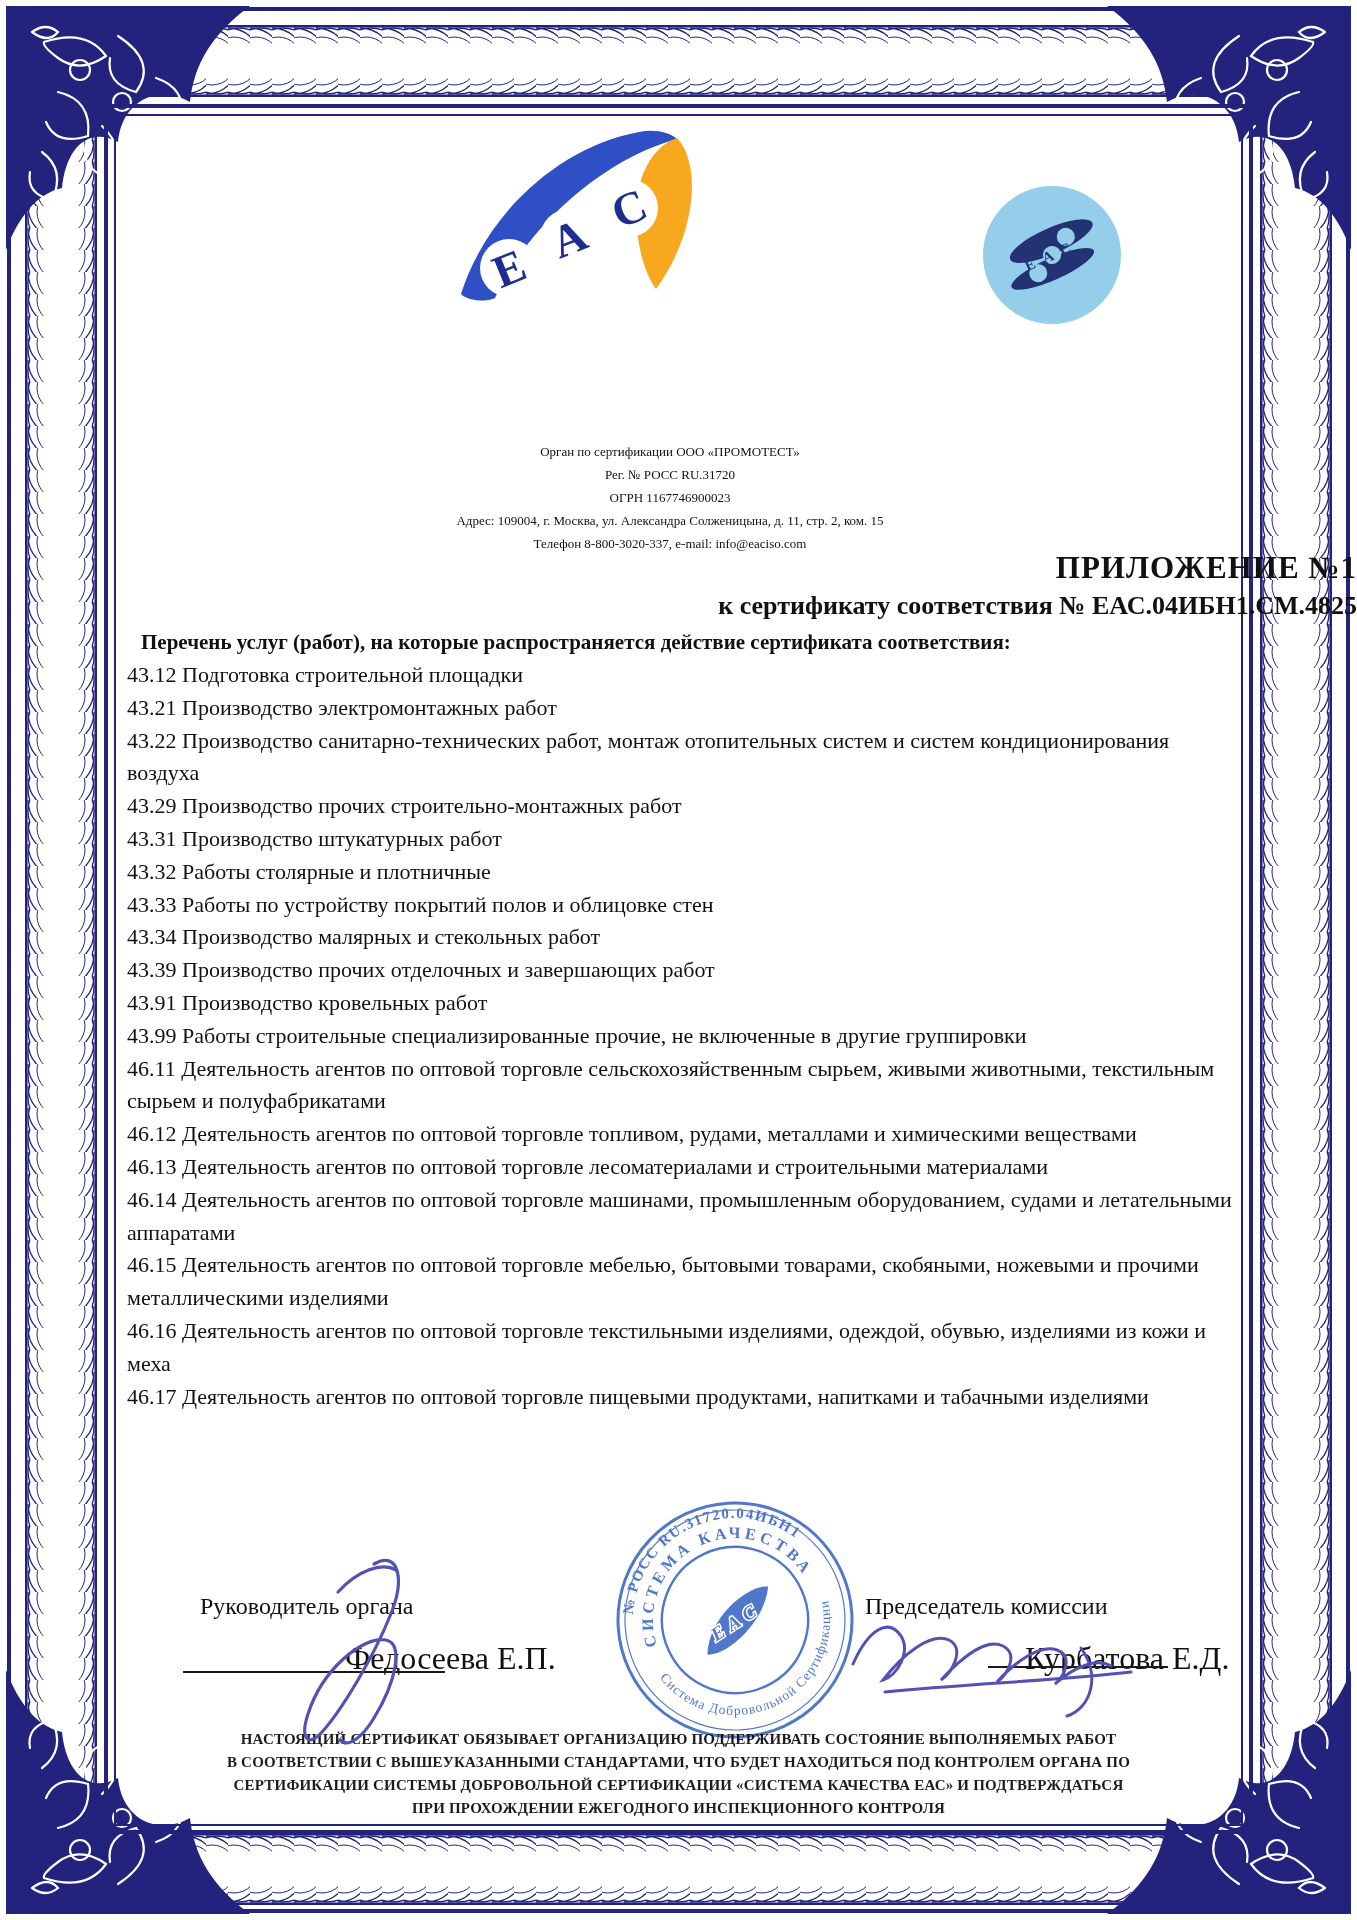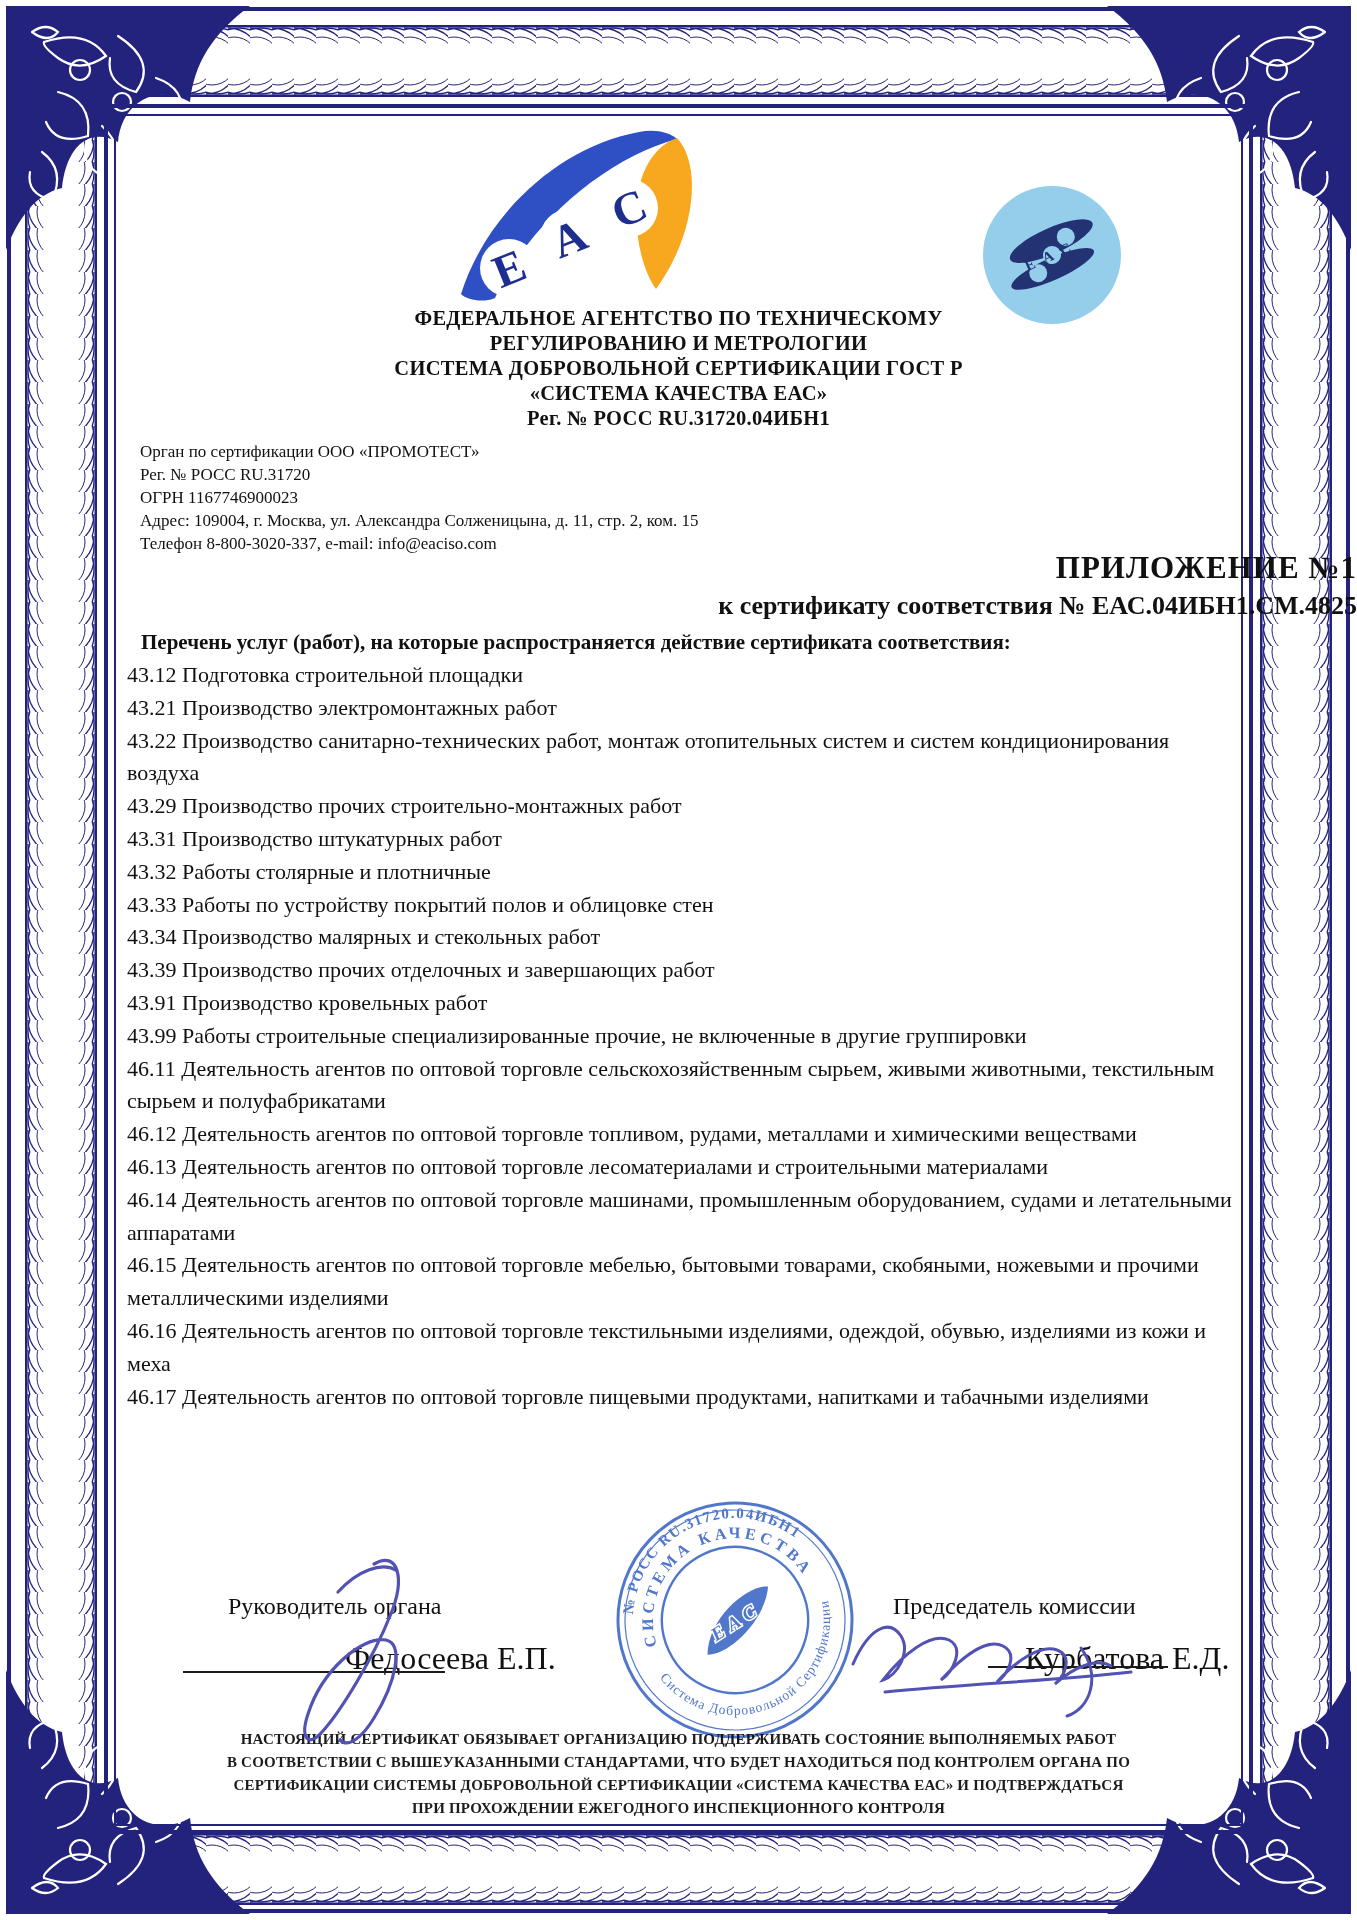--- a/index.html
+++ b/index.html
@@ -17,27 +17,27 @@
   .corner-tl{top:6px;left:6px;}
   .corner-tr{top:6px;right:6px;transform:scaleX(-1);}
   .corner-bl{bottom:6px;left:6px;transform:scaleY(-1);}
   .corner-br{bottom:6px;right:6px;transform:scale(-1,-1);}
   .inframe1{position:absolute;top:104px;left:104px;right:104px;bottom:86px;border:4px solid #23237e;z-index:2;}
   .inframe2{position:absolute;top:114px;left:114px;right:114px;bottom:94px;border:2px solid #23237e;z-index:2;}
   
   .content-z{z-index:3;}
   .header-block{left:150px;right:150px;top:306px;text-align:center;font-weight:bold;
                 font-size:20.5px;line-height:25px;letter-spacing:.3px;}
-  .org-block{left:140px;right:150px;top:440px;text-align:left;font-size:17px;line-height:23px;}
+  .org-block{left:133px;right:150px;top:440px;text-align:center;font-size:13px;line-height:23px;}
   .title{left:0;right:0;top:550px;text-align:right;font-weight:bold;font-size:31px;letter-spacing:1px;}
   .subtitle{left:0;right:0;top:591px;text-align:right;font-weight:bold;font-size:26px;}
   .intro{left:127px;width:1116px;top:630px;font-weight:bold;font-size:21px;padding-left:14px;}
   .services{left:127px;width:1116px;top:659px;font-size:22px;line-height:32.8px;}
   .svc{white-space:normal;}
-  .sig-label{font-size:24px;margin-left:28px;}
+  .sig-label{font-size:24px;}
   .sig-name{font-size:32px;}
   .sig-line{height:2px;background:#1a1a1a;}
   .fine-print{left:145px;right:145px;top:1728px;text-align:center;font-size:15px;line-height:23px;
               font-weight:600;letter-spacing:.2px;color:#1c1c1c;}
   .sig-z{z-index:4;}
   .stamp-center{left:597px;top:1482px;z-index:5;mix-blend-mode:multiply;opacity:.9;}
   .stamp-light{left:975px;top:178px;z-index:3;opacity:.94;}
   .logo-main{left:443px;top:116px;z-index:3;}
 </style>
 </head>
@@ -185,27 +185,20 @@
     <g transform="rotate(-24 77 77)">
       <ellipse cx="82" cy="64" rx="45" ry="13" fill="#16266b"></ellipse>
       <ellipse cx="72" cy="90" rx="45" ry="11" fill="#16266b"></ellipse>
       <circle cx="57" cy="88" r="9" fill="#8fcbe9"></circle>
       <circle cx="77" cy="77" r="9" fill="#8fcbe9"></circle>
       <circle cx="97" cy="66" r="9" fill="#8fcbe9"></circle>
       <text x="77" y="82" font-family="Liberation Serif, DejaVu Serif, serif" font-size="15" font-weight="bold" fill="#16266b" text-anchor="middle" letter-spacing="9">ЕАС</text>
     </g>
   </svg>
 
-  <div class="abs header-block content-z">
-    <div>ФЕДЕРАЛЬНОЕ АГЕНТСТВО ПО ТЕХНИЧЕСКОМУ</div>
-    <div>РЕГУЛИРОВАНИЮ И МЕТРОЛОГИИ</div>
-    <div>СИСТЕМА ДОБРОВОЛЬНОЙ СЕРТИФИКАЦИИ ГОСТ Р</div>
-    <div>«СИСТЕМА КАЧЕСТВА ЕАС»</div>
-    <div>Рег. № РОСС RU.31720.04ИБН1</div>
-  </div>
 
   <div class="abs org-block content-z">
     <div>Орган по сертификации ООО «ПРОМОТЕСТ»</div>
     <div>Рег. № РОСС RU.31720</div>
     <div>ОГРН 1167746900023</div>
     <div>Адрес: 109004, г. Москва, ул. Александра Солженицына, д. 11, стр. 2, ком. 15</div>
     <div>Телефон 8-800-3020-337, e-mail: info@eaciso.com</div>
   </div>
 
   <div class="abs title content-z">ПРИЛОЖЕНИЕ №1</div>

